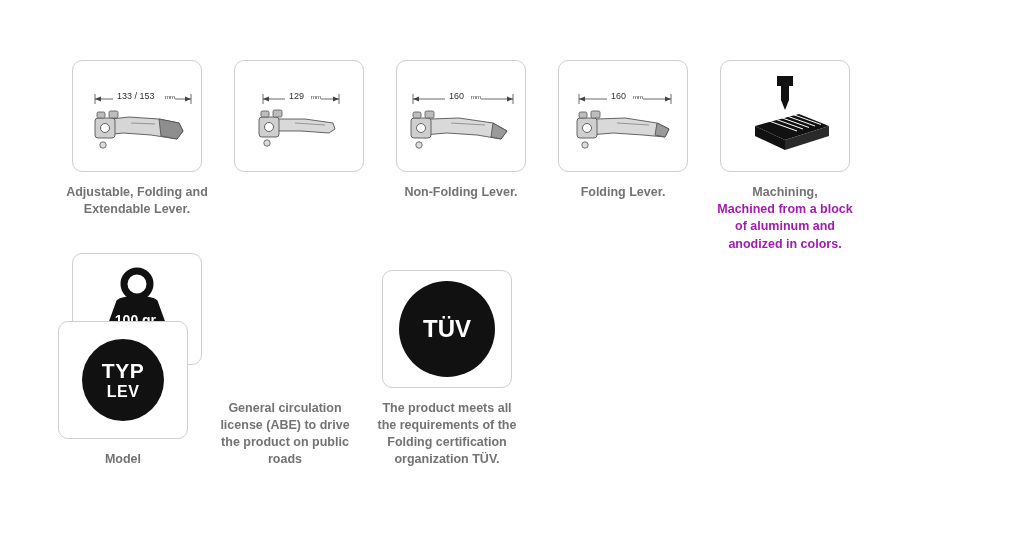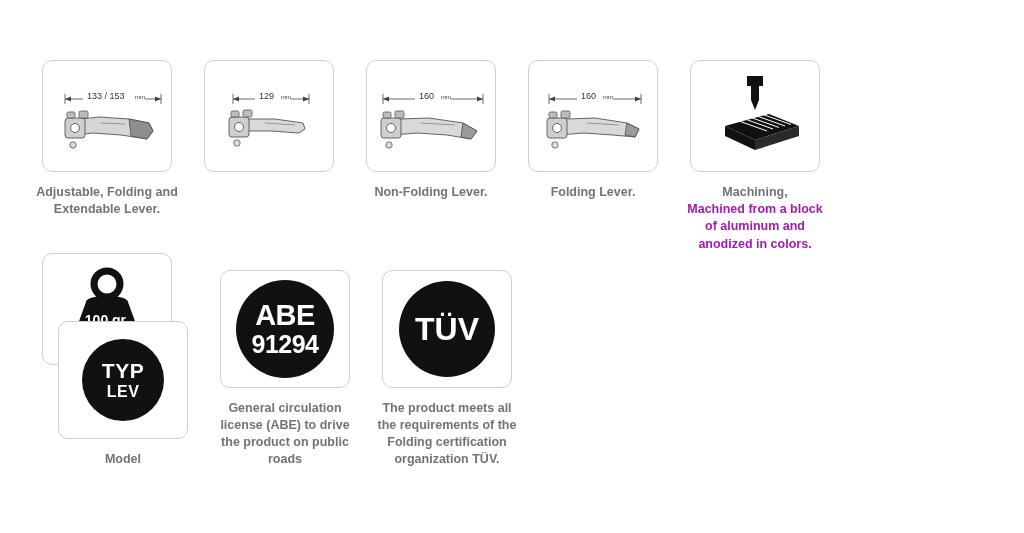--- a/index.html
+++ b/index.html
@@ -16,21 +16,21 @@
     overflow: hidden;
   }
   .sheet {
     position: absolute;
     left: 0; top: 0;
     width: 1024px;
     height: 533px;
   }
   .grid {
     position: absolute;
-    left: 26px;
+    left: 56px;
     top: 60px;
     width: 940px;
     display: flex;
     flex-wrap: wrap;
     gap: 0;
   }
   .cell {
     width: 162px;
     margin-right: 0;
     display: flex;
@@ -129,21 +129,21 @@
   }
   .badge-tuv {
     width: 96px;
     height: 96px;
     border-radius: 50%;
     background: #111;
     color: #fff;
     display: flex;
     align-items: center;
     justify-content: center;
-    font-size: 32px;
+    font-size: 24px;
     font-weight: bold;
     letter-spacing: 0px;
   }
   .weight-label {
     position: absolute;
     left: 0; right: 0;
     top: 58px;
     text-align: center;
     color: #fff;
     font-size: 14px;
@@ -306,26 +306,20 @@
       <div class="tile tile-lg">
         <div class="badge-circle">
           <span class="l1">TYP</span>
           <span class="l2">LEV</span>
         </div>
       </div>
       <div class="caption">Model</div>
     </div>
 
     <div class="cell">
-      <div class="tile tile-lg">
-        <div class="badge-abe">
-          <span class="l1">ABE</span>
-          <span class="l2">91294</span>
-        </div>
-      </div>
       <div class="caption">General circulation license (ABE) to drive the product on public roads</div>
     </div>
 
     <div class="cell">
       <div class="tile tile-lg">
         <div class="badge-tuv">TÜV</div>
       </div>
       <div class="caption">The product meets all the requirements of the Folding certification organization TÜV.</div>
     </div>
 

